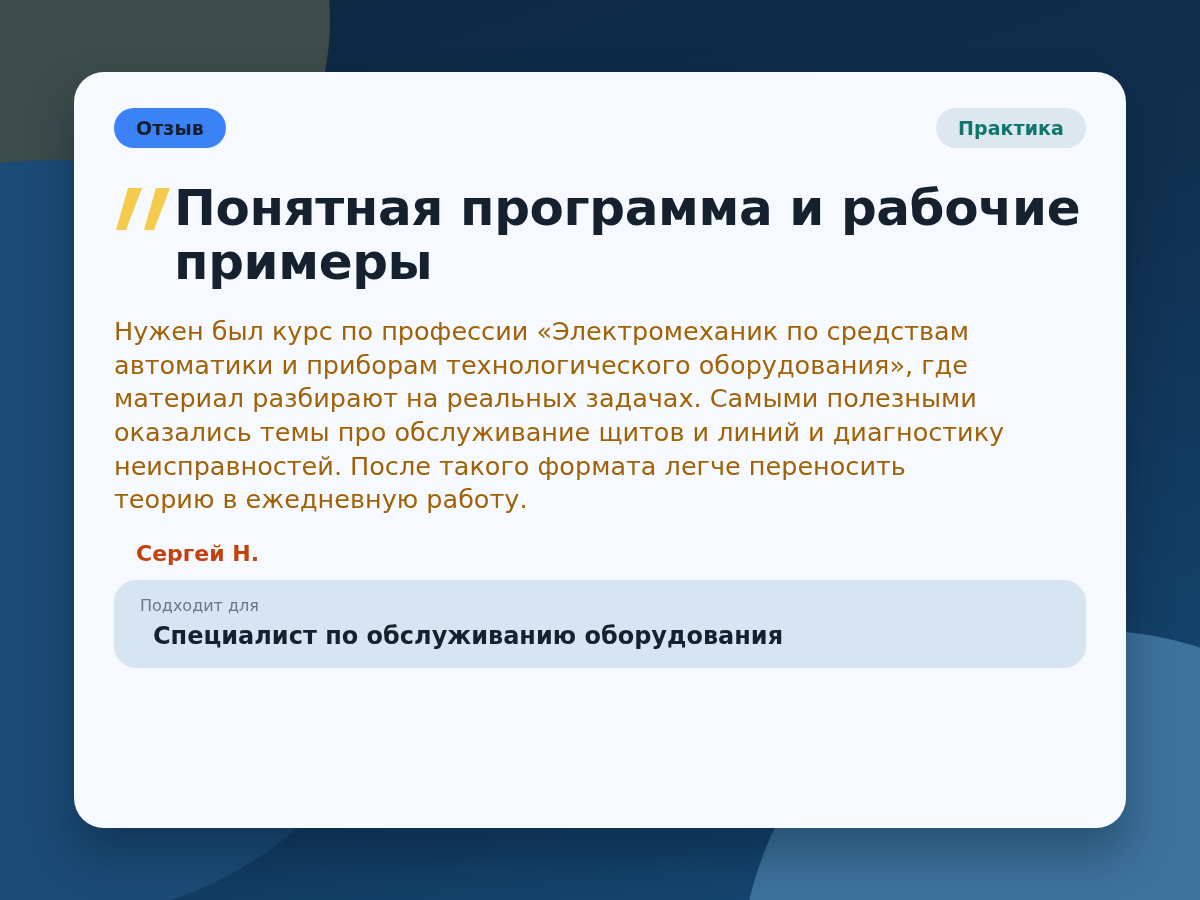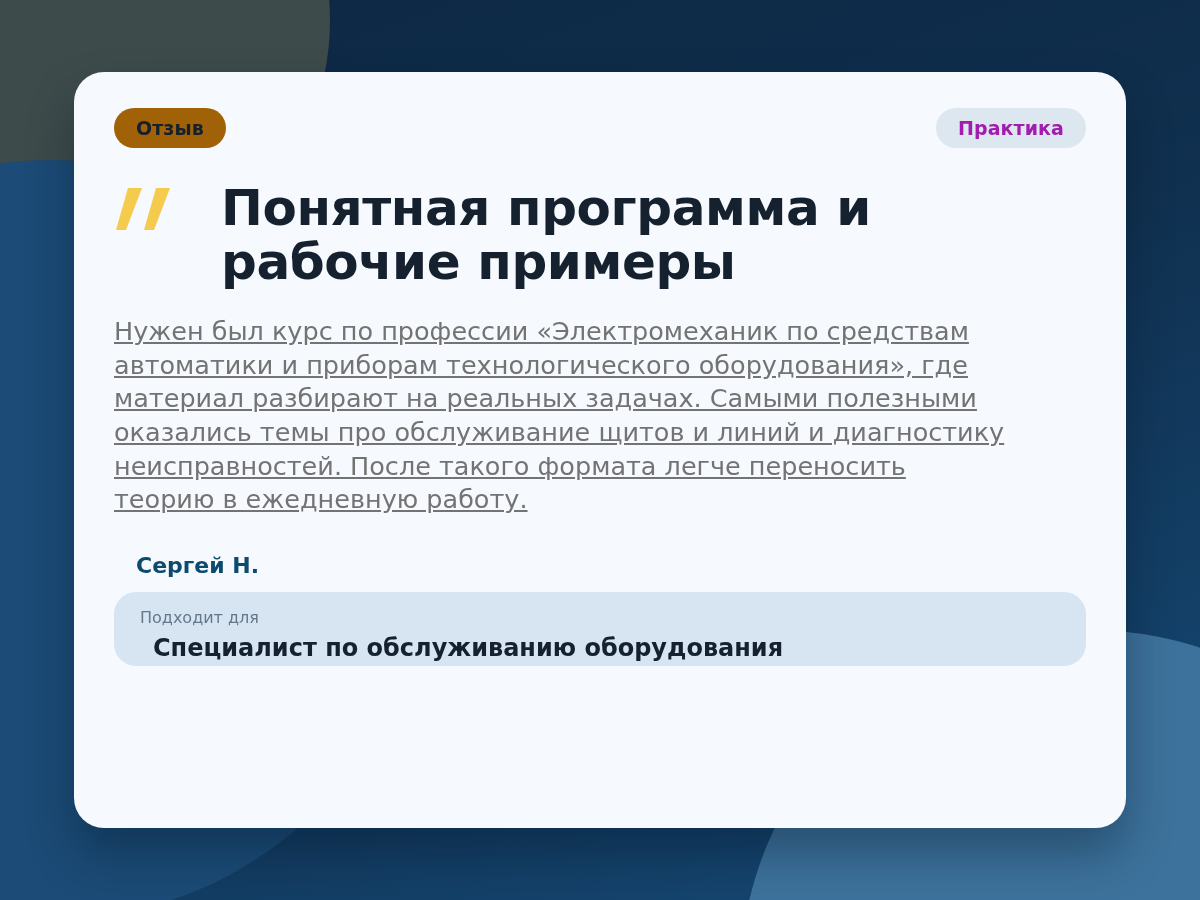--- a/index.html
+++ b/index.html
@@ -64,28 +64,27 @@
     align-items:center;
     justify-content:center;
     height:40px;
     padding:0 22px;
     border-radius:20px;
     font-size:19px;
     font-weight:bold;
     letter-spacing:0.1px;
     white-space:nowrap;
   }
-  .badge-primary { background:#a16207; color:#15202e; }
-  .badge-secondary { background:#dde7f0; color:#a21caf; }
+  .badge-primary { background:#3b82f6; color:#15202e; }
+  .badge-secondary { background:#dde7f0; color:#0f766e; }
   
   .headline-wrap {
     display:flex;
     align-items:flex-start;
     margin-top:28px;
-    gap:47px;
   }
   .quote-mark {
     flex:0 0 auto;
     width:58px;
     margin-top:10px;
     margin-left:2px;
     display:block;
   }
   .headline {
     font-size:50px;
@@ -93,38 +92,37 @@
     font-weight:bold;
     color:#16212f;
     letter-spacing:-0.4px;
     margin-top:4px;
   }
   
   .body-text {
     margin-top:26px;
     font-size:25.5px;
     line-height:1.32;
-    color:#737373;
+    color:#a16207;
     max-width:900px;
-    text-decoration:underline;
   }
   
   .author {
-    margin-top:36px;
+    margin-top:24px;
     margin-left:22px;
     font-size:22px;
     font-weight:bold;
-    color:#0c4a6e;
+    color:#c2410c;
   }
   
   .info-card {
     margin-top:14px;
     background:#d7e5f2;
     border-radius:22px;
-    padding:16px 26px 4px 26px;
+    padding:16px 26px 18px 26px;
   }
   .info-label {
     font-size:16px;
     color:#65788b;
     line-height:1.2;
   }
   .info-value {
     margin-top:7px;
     font-size:24px;
     font-weight:bold;

